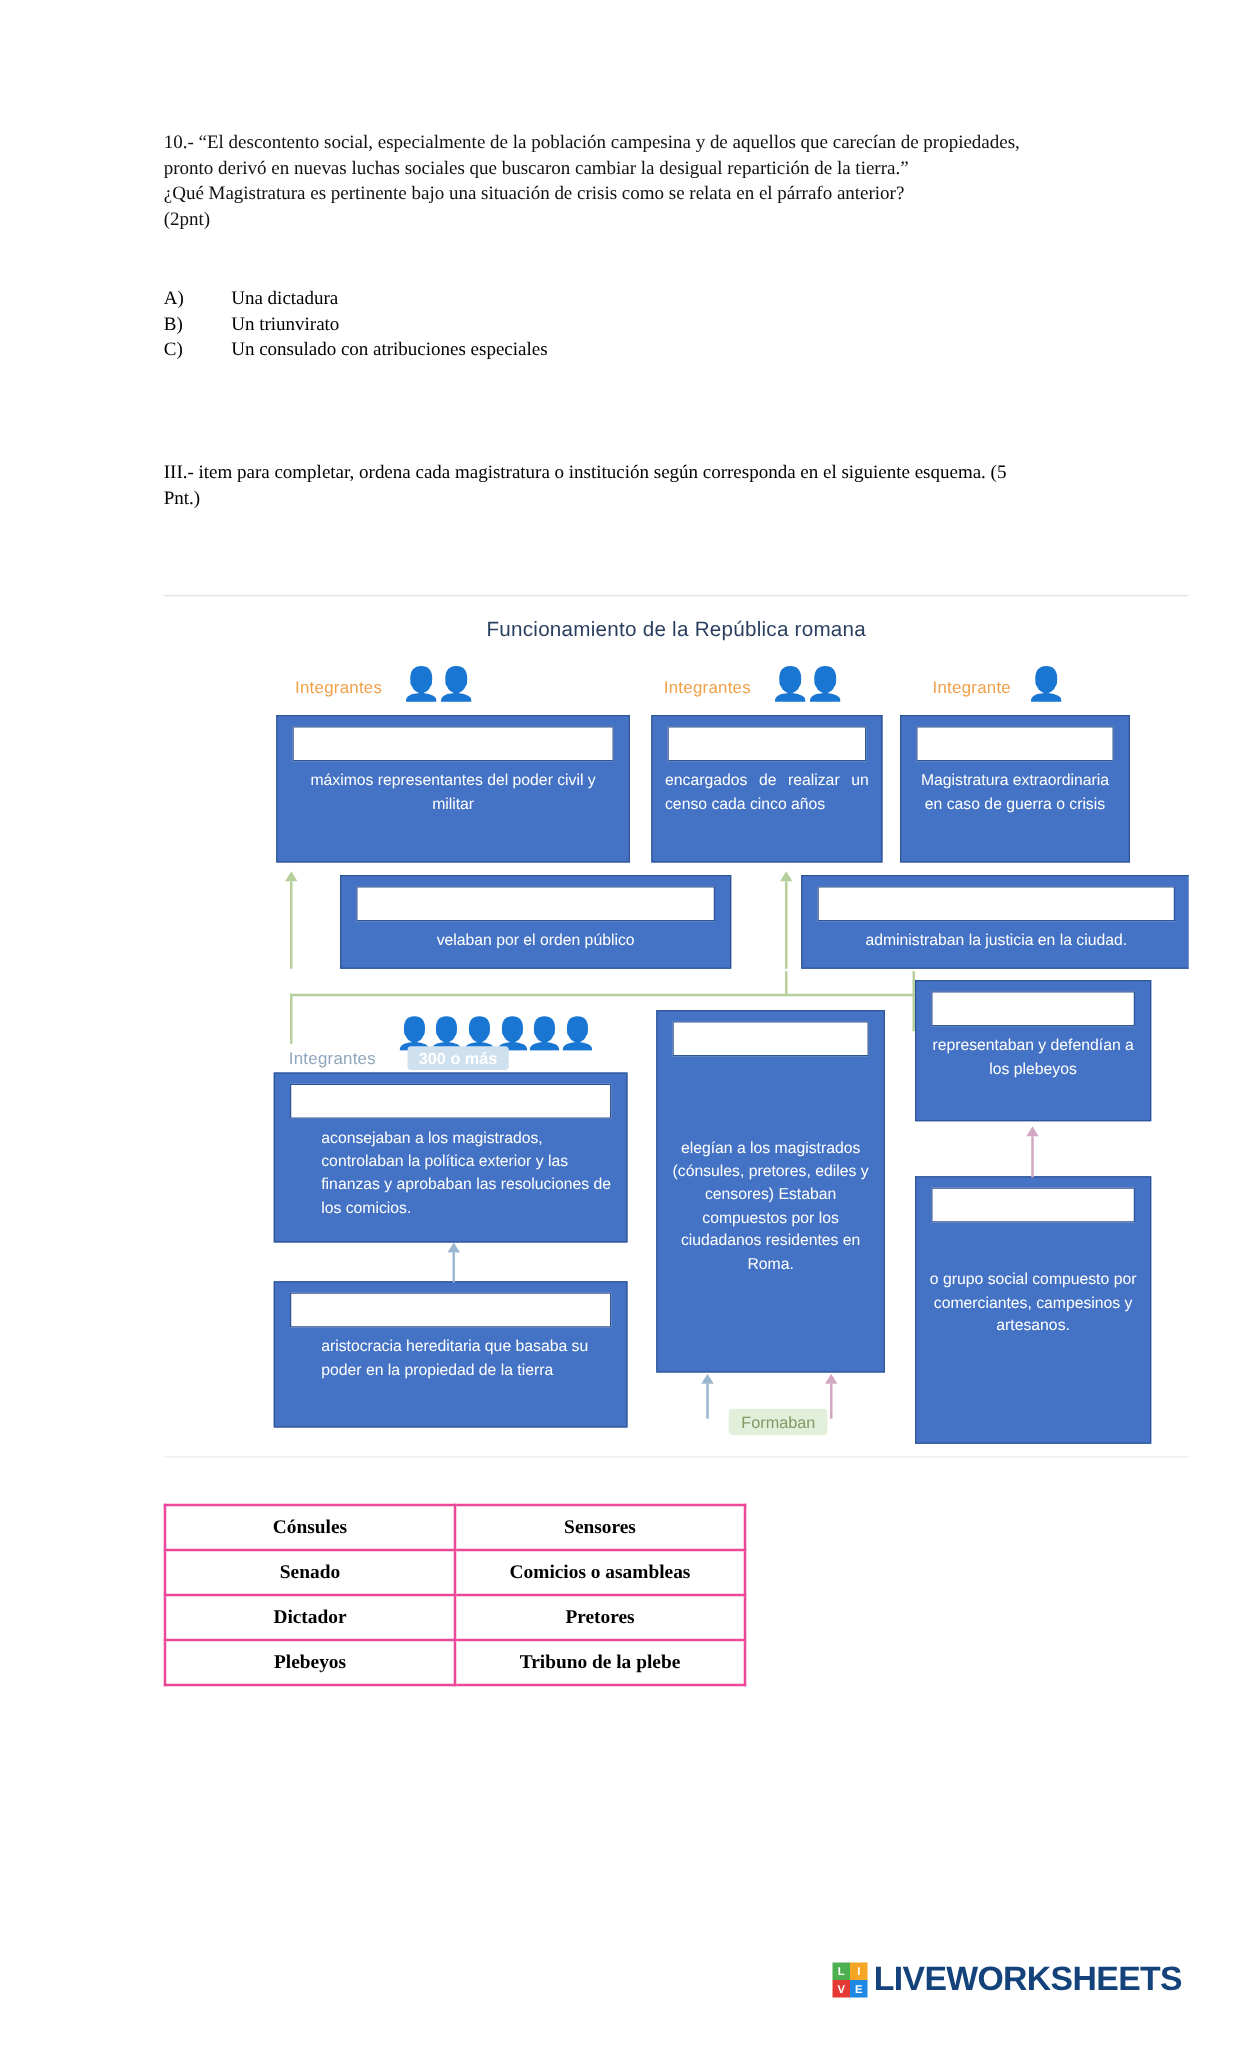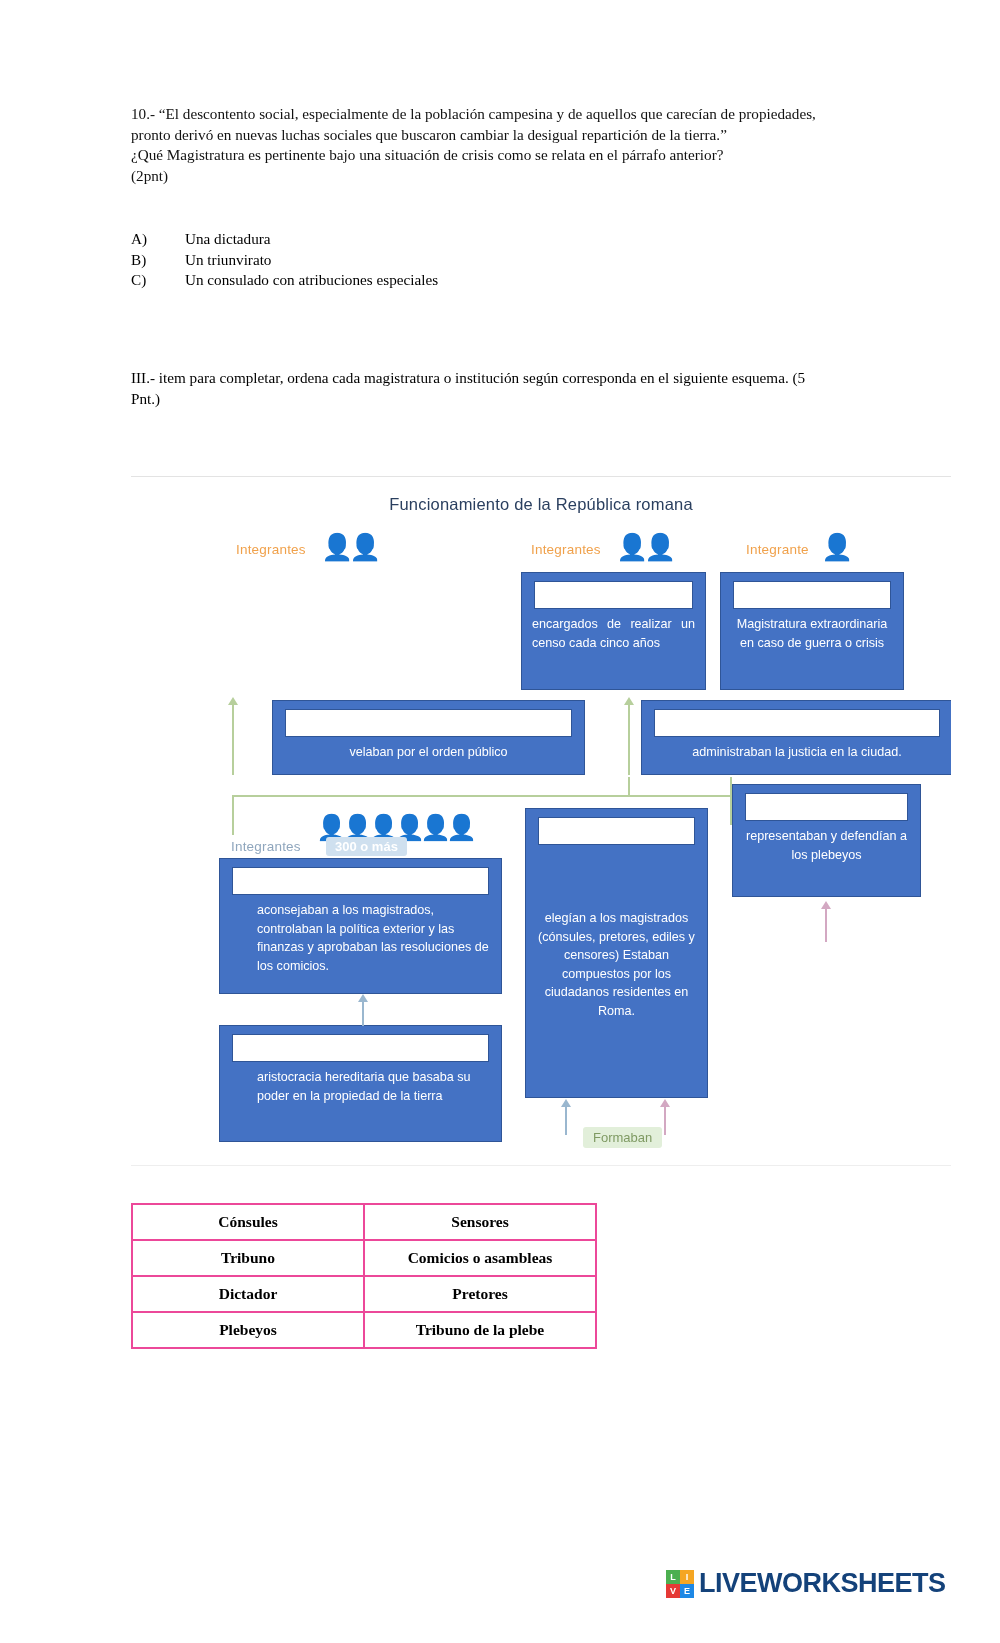--- a/index.html
+++ b/index.html
@@ -247,20 +247,24 @@
 
   <div class="integrantes-lbl" style="left:105px; top:65px;">Integrantes</div>
   <div class="people-icon" style="left:190px; top:57px;">👤👤</div>
 
   <div class="integrantes-lbl" style="left:400px; top:65px;">Integrantes</div>
   <div class="people-icon" style="left:485px; top:57px;">👤👤</div>
 
   <div class="integrantes-lbl" style="left:615px; top:65px;">Integrante</div>
   <div class="people-icon" style="left:690px; top:57px;">👤</div>
 
+  <div class="node" style="left:90px; top:95px; width:283px; height:118px;">
+    <span class="blank"></span>
+    <span class="desc">máximos representantes del poder civil y militar</span>
+  </div>
 
   <div class="node just" style="left:390px; top:95px; width:185px; height:118px;">
     <span class="blank"></span>
     <span class="desc">encargados de realizar un censo cada cinco años</span>
   </div>
 
   <div class="node" style="left:589px; top:95px; width:184px; height:118px;">
     <span class="blank"></span>
     <span class="desc">Magistratura extraordinaria en caso de guerra o crisis</span>
   </div>
@@ -299,20 +303,24 @@
   <div class="node" style="left:394px; top:331px; width:183px; height:290px;">
     <span class="blank"></span>
     <span class="desc" style="padding-top:58px;">elegían a los magistrados (cónsules, pretores, ediles y censores) Estaban compuestos por los ciudadanos residentes en Roma.</span>
   </div>
 
   <div class="node" style="left:601px; top:307px; width:189px; height:113px;">
     <span class="blank"></span>
     <span class="desc">representaban y defendían a los plebeyos</span>
   </div>
 
+  <div class="node" style="left:601px; top:464px; width:189px; height:214px;">
+    <span class="blank"></span>
+    <span class="desc" style="padding-top:30px;">o grupo social compuesto por comerciantes, campesinos y artesanos.</span>
+  </div>
 
   <div class="arr-line pink" style="left:694px; top:432px; width:2px; height:33px;"></div>
   <div class="arr-head pink" style="left:690px; top:424px;"></div>
 
   <div class="node left-align" style="left:88px; top:548px; width:283px; height:117px;">
     <span class="blank"></span>
     <span class="desc">aristocracia hereditaria que basaba su poder en la propiedad de la tierra</span>
   </div>
 
   <div class="arr-line blue" style="left:231px; top:525px; width:2px; height:24px;"></div>
@@ -328,21 +336,21 @@
 
 </div>
 
 <table class="answer-table">
   <tbody>
     <tr>
       <td class="col-a">Cónsules</td>
       <td class="col-b">Sensores</td>
     </tr>
     <tr>
-      <td class="col-a">Tribuno</td>
+      <td class="col-a">Senado</td>
       <td class="col-b">Comicios o asambleas</td>
     </tr>
     <tr>
       <td class="col-a">Dictador</td>
       <td class="col-b">Pretores</td>
     </tr>
     <tr>
       <td class="col-a">Plebeyos</td>
       <td class="col-b">Tribuno de la plebe</td>
     </tr>

